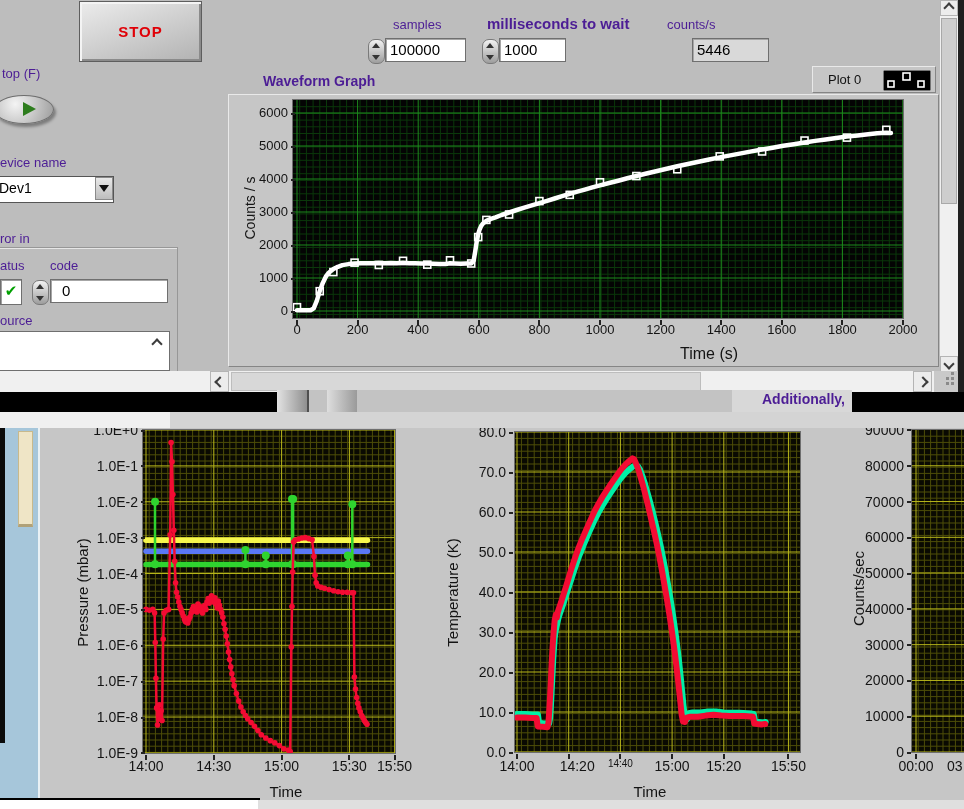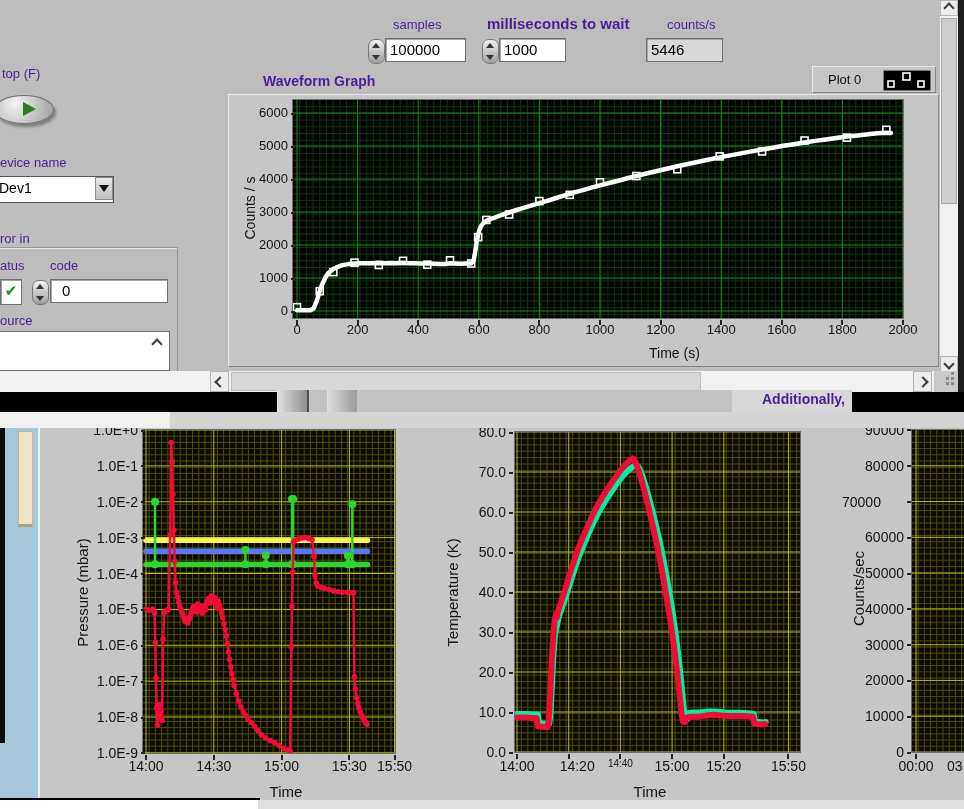--- a/index.html
+++ b/index.html
@@ -38,20 +38,21 @@
   .grip{position:absolute;width:3px;height:3px;background:#8a8a8a;
         box-shadow:5px 0 0 #8a8a8a,5px -5px 0 #8a8a8a,0 5px 0 #8a8a8a,5px 5px 0 #8a8a8a;}
 </style>
 </head>
 <body>
 
 <div id="screen">
 
   <div class="abs" id="topwin" style="left:0;top:0;width:958px;height:392px;background:#bdbdbd;">
 
+    <button id="stop-btn">STOP</button>
 
     <div class="lbl" style="left:2px;top:66px;">top (F)</div>
     <div class="abs" style="left:-6px;top:95px;width:58px;height:27px;border-radius:50%;
                 background:radial-gradient(circle at 35% 30%,#f4f4f4,#9a9a9a);
                 border:1px solid #6e6e6e;box-shadow:2px 3px 3px rgba(0,0,0,.35);">
       <span class="abs" style="left:28px;top:6px;width:0;height:0;border-top:7px solid transparent;
                    border-bottom:7px solid transparent;border-left:13px solid #2e7d1e;"></span>
     </div>
 
     <div class="lbl" style="left:0;top:155px;">evice name</div>
@@ -80,21 +81,21 @@
 
     <div class="lbl" style="left:393px;top:17px;">samples</div>
     <div class="spin" style="left:368px;top:39px;"></div>
     <div class="field" style="left:385px;top:38px;width:81px;">100000</div>
 
     <div class="lbl b" style="left:487px;top:15px;font-size:15px;">milliseconds to wait</div>
     <div class="spin" style="left:482px;top:39px;"></div>
     <div class="field" style="left:499px;top:38px;width:67px;">1000</div>
 
     <div class="lbl" style="left:667px;top:17px;">counts/s</div>
-    <div class="field" style="left:646px;top:38px;width:77px;background:#d9d9d9;">5446</div>
+    <div class="field" style="left:692px;top:38px;width:77px;background:#d9d9d9;">5446</div>
 
     <div class="lbl b" style="left:249px;top:73px;font-size:14px;margin-left:14px;">Waveform Graph</div>
 
     <div class="plate" style="left:812px;top:66px;width:124px;height:27px;">
       <span class="abs" style="left:15px;top:5px;font-size:13px;color:#111;">Plot 0</span>
       <svg width="48" height="21" style="position:absolute;right:4px;top:3px;">
         <rect x="0" y="0" width="48" height="21" fill="#000" stroke="#e8e8e8" stroke-width="1"></rect>
         <rect x="5" y="11" width="6" height="6" fill="none" stroke="#fff" stroke-width="1.6"></rect>
         <rect x="20" y="3" width="7" height="7" fill="none" stroke="#fff" stroke-width="1.6"></rect>
         <rect x="35" y="11" width="6" height="6" fill="none" stroke="#fff" stroke-width="1.6"></rect>
@@ -300,21 +301,21 @@
         <div class="tdash" style="left: 366.6px; top: 220px; width: 2px; height: 5px;"></div>
         <div class="tick" style="left: 402.2px; top: 222px; width: 52px; text-align: center; font-size: 13px;">1400</div>
         <div class="tdash" style="left: 427.2px; top: 220px; width: 2px; height: 5px;"></div>
         <div class="tick" style="left: 462.8px; top: 222px; width: 52px; text-align: center; font-size: 13px;">1600</div>
         <div class="tdash" style="left: 487.8px; top: 220px; width: 2px; height: 5px;"></div>
         <div class="tick" style="left: 523.4px; top: 222px; width: 52px; text-align: center; font-size: 13px;">1800</div>
         <div class="tdash" style="left: 548.4px; top: 220px; width: 2px; height: 5px;"></div>
         <div class="tick" style="left: 584px; top: 222px; width: 52px; text-align: center; font-size: 13px;">2000</div>
         <div class="tdash" style="left: 609px; top: 220px; width: 2px; height: 5px;"></div>
         <div class="tick rot" style="left: -118px; top: 100px; width: 150px; font-size: 14px;">Counts / s</div>
-        <div class="tick" style="left: 356px; top: 245px; width: 120px; font-size: 14px;">Time (s)</div>
+        <div class="tick" style="left: 356px; top: 245px; width: 120px; text-align: center; font-size: 16px;">Time (s)</div>
       </div>
 
     <div class="abs" style="left:940px;top:0;width:18px;height:372px;background:#f0f0f0;">
       <span class="sbtn" style="left:0;top:0;width:18px;height:16px;">
           <span class="chev up"></span>
         </span>
       <span class="abs" style="left:1px;top:18px;width:16px;height:186px;background:#cdcdcd;border:1px solid #a8a8a8;box-sizing:border-box;"></span>
       <span class="sbtn" style="left:0;top:356px;width:18px;height:16px;">
           <span class="chev dn"></span>
         </span>
@@ -874,21 +875,21 @@
         <div class="tick" style="left: -70px; top: 242.44px; width: 62px; text-align: right; font-size: 14px; line-height: 16px;">20000</div>
         <div class="tdash" style="left: -5px; top: 249.94px; width: 4px; height: 2px;"></div>
         <div class="tick" style="left: -70px; top: 206.66px; width: 62px; text-align: right; font-size: 14px; line-height: 16px;">30000</div>
         <div class="tdash" style="left: -5px; top: 214.16px; width: 4px; height: 2px;"></div>
         <div class="tick" style="left: -70px; top: 170.88px; width: 62px; text-align: right; font-size: 14px; line-height: 16px;">40000</div>
         <div class="tdash" style="left: -5px; top: 178.38px; width: 4px; height: 2px;"></div>
         <div class="tick" style="left: -70px; top: 135.1px; width: 62px; text-align: right; font-size: 14px; line-height: 16px;">50000</div>
         <div class="tdash" style="left: -5px; top: 142.6px; width: 4px; height: 2px;"></div>
         <div class="tick" style="left: -70px; top: 99.32px; width: 62px; text-align: right; font-size: 14px; line-height: 16px;">60000</div>
         <div class="tdash" style="left: -5px; top: 106.82px; width: 4px; height: 2px;"></div>
-        <div class="tick" style="left: -70px; top: 63.54px; width: 62px; font-size: 14px; line-height: 16px;">70000</div>
+        <div class="tick" style="left: -70px; top: 63.54px; width: 62px; text-align: right; font-size: 14px; line-height: 16px;">70000</div>
         <div class="tdash" style="left: -5px; top: 71.04px; width: 4px; height: 2px;"></div>
         <div class="tick" style="left: -70px; top: 27.76px; width: 62px; text-align: right; font-size: 14px; line-height: 16px;">80000</div>
         <div class="tdash" style="left: -5px; top: 35.26px; width: 4px; height: 2px;"></div>
         <div class="tick" style="left: -70px; top: -8.02px; width: 62px; text-align: right; font-size: 14px; line-height: 16px;">90000</div>
         <div class="tdash" style="left: -5px; top: -0.52px; width: 4px; height: 2px;"></div>
         <div class="tick" style="left: -22px; top: 328px; width: 52px; text-align: center; font-size: 14px;">00:00</div>
         <div class="tdash" style="left: 3px; top: 324px; width: 2px; height: 5px;"></div>
         <div class="tick" style="left: 26.6px; top: 328px; width: 52px; text-align: center; font-size: 14px;">03:00</div>
         <div class="tick rot" style="left: -129px; top: 150px; width: 150px; font-size: 15px;">Counts/sec</div>
       </div>

